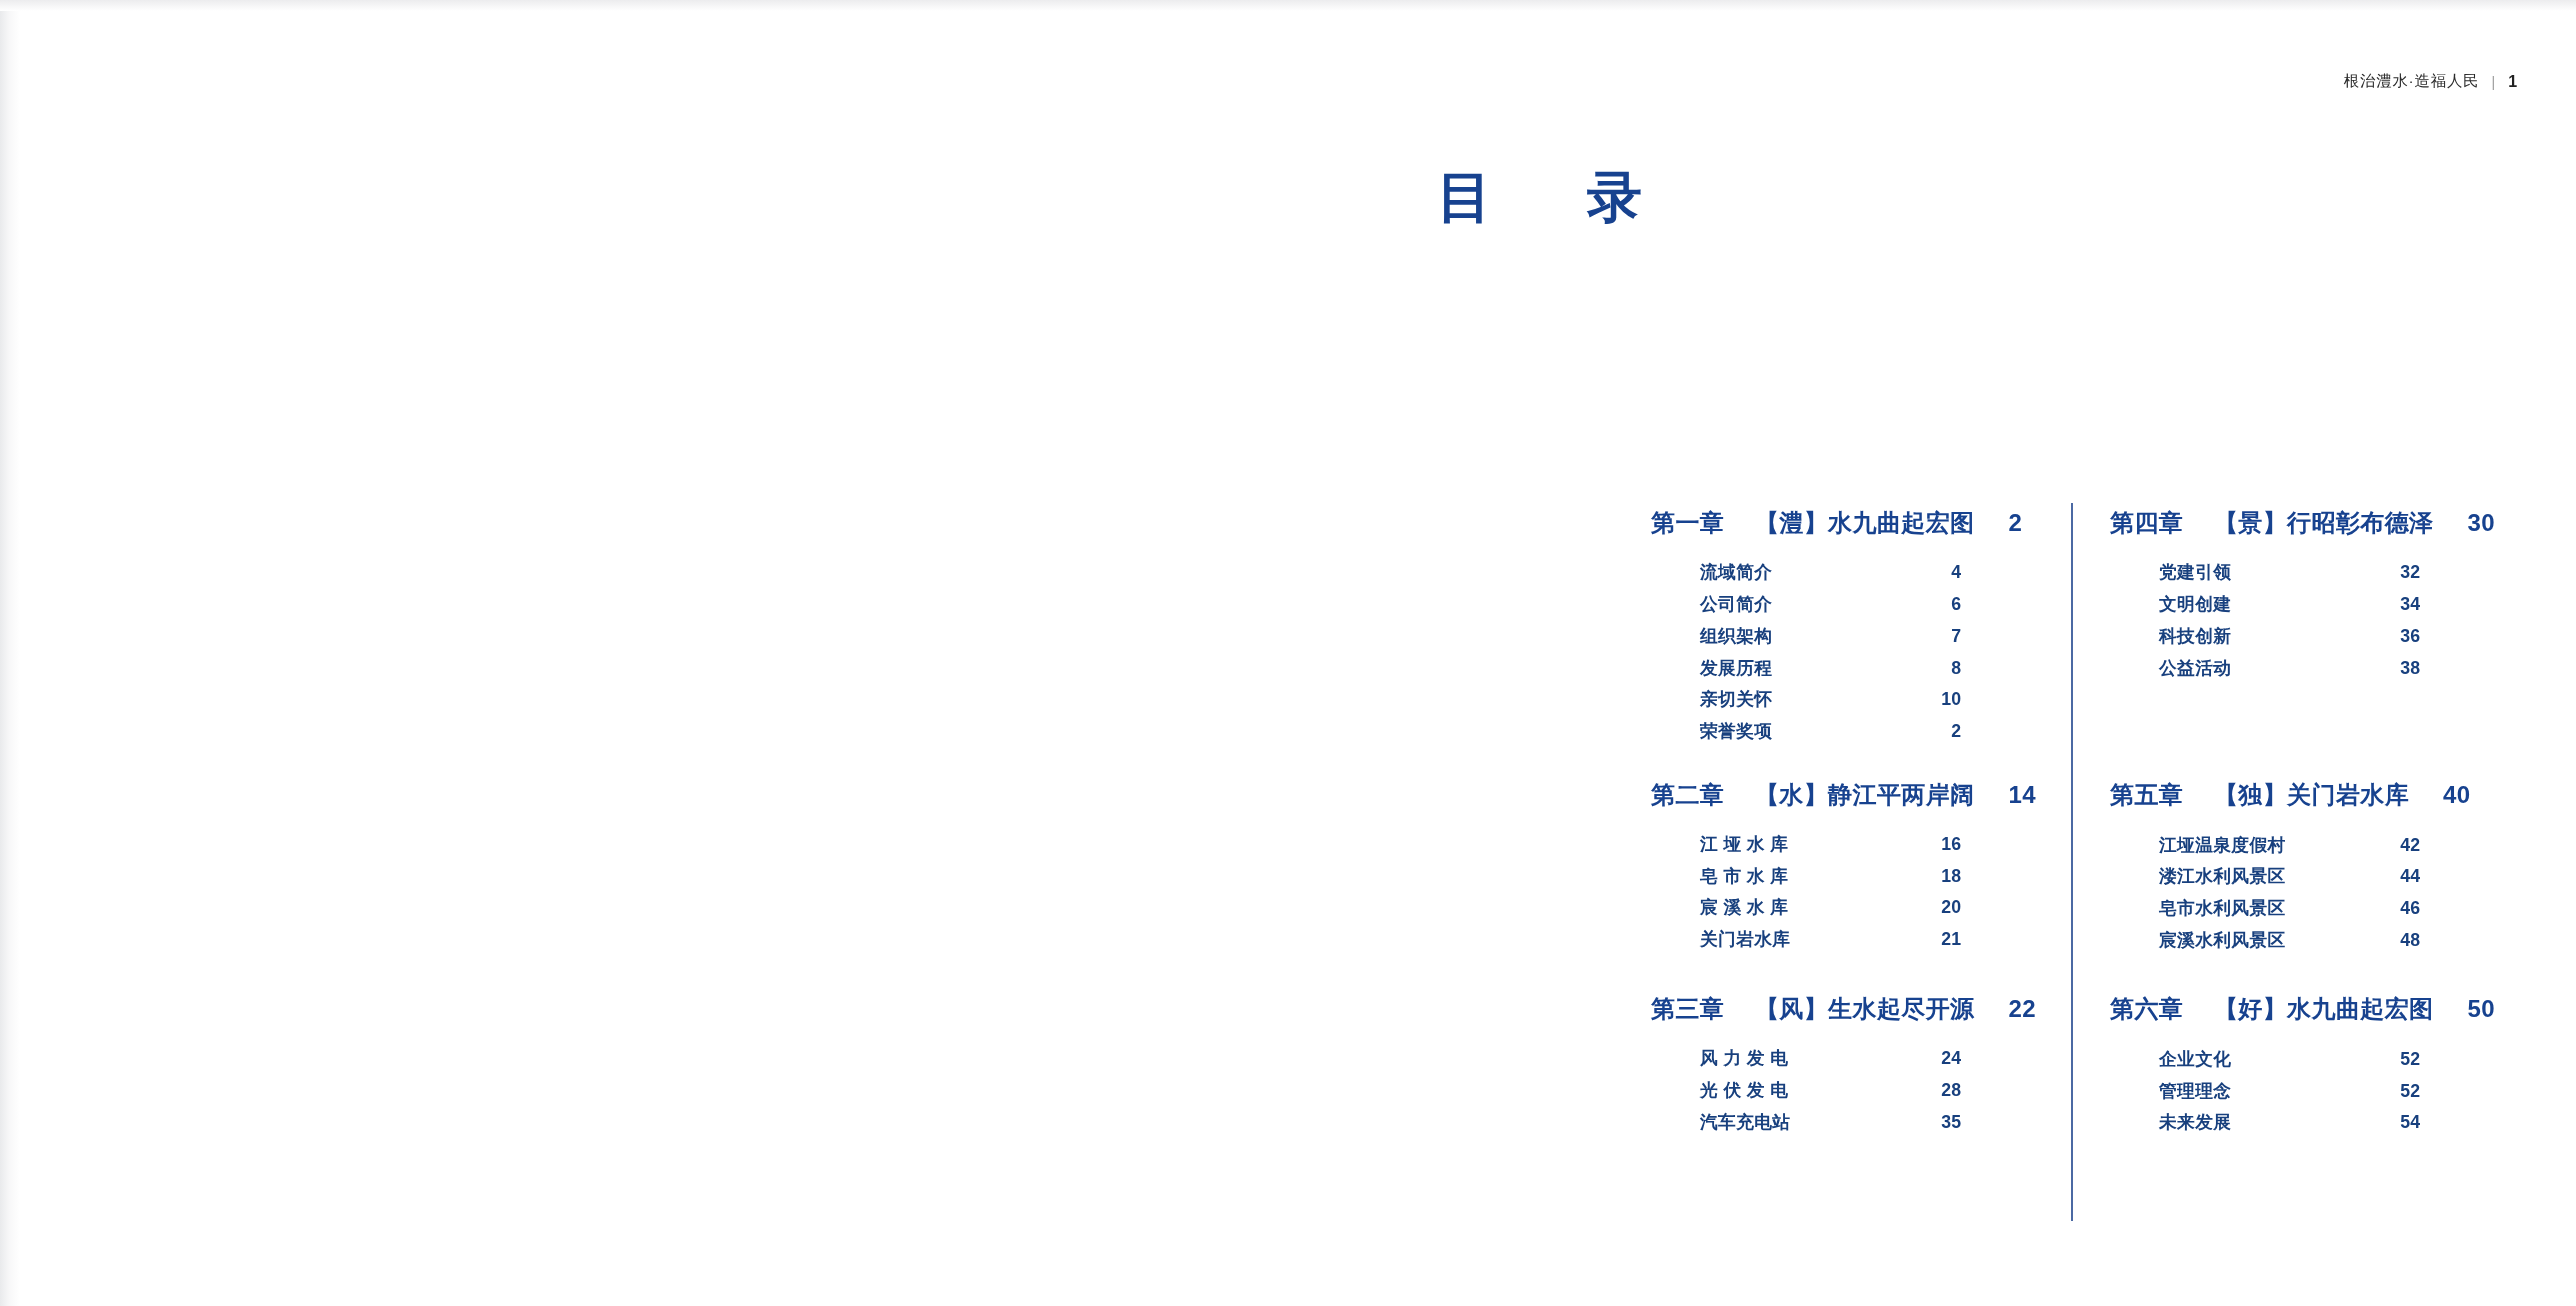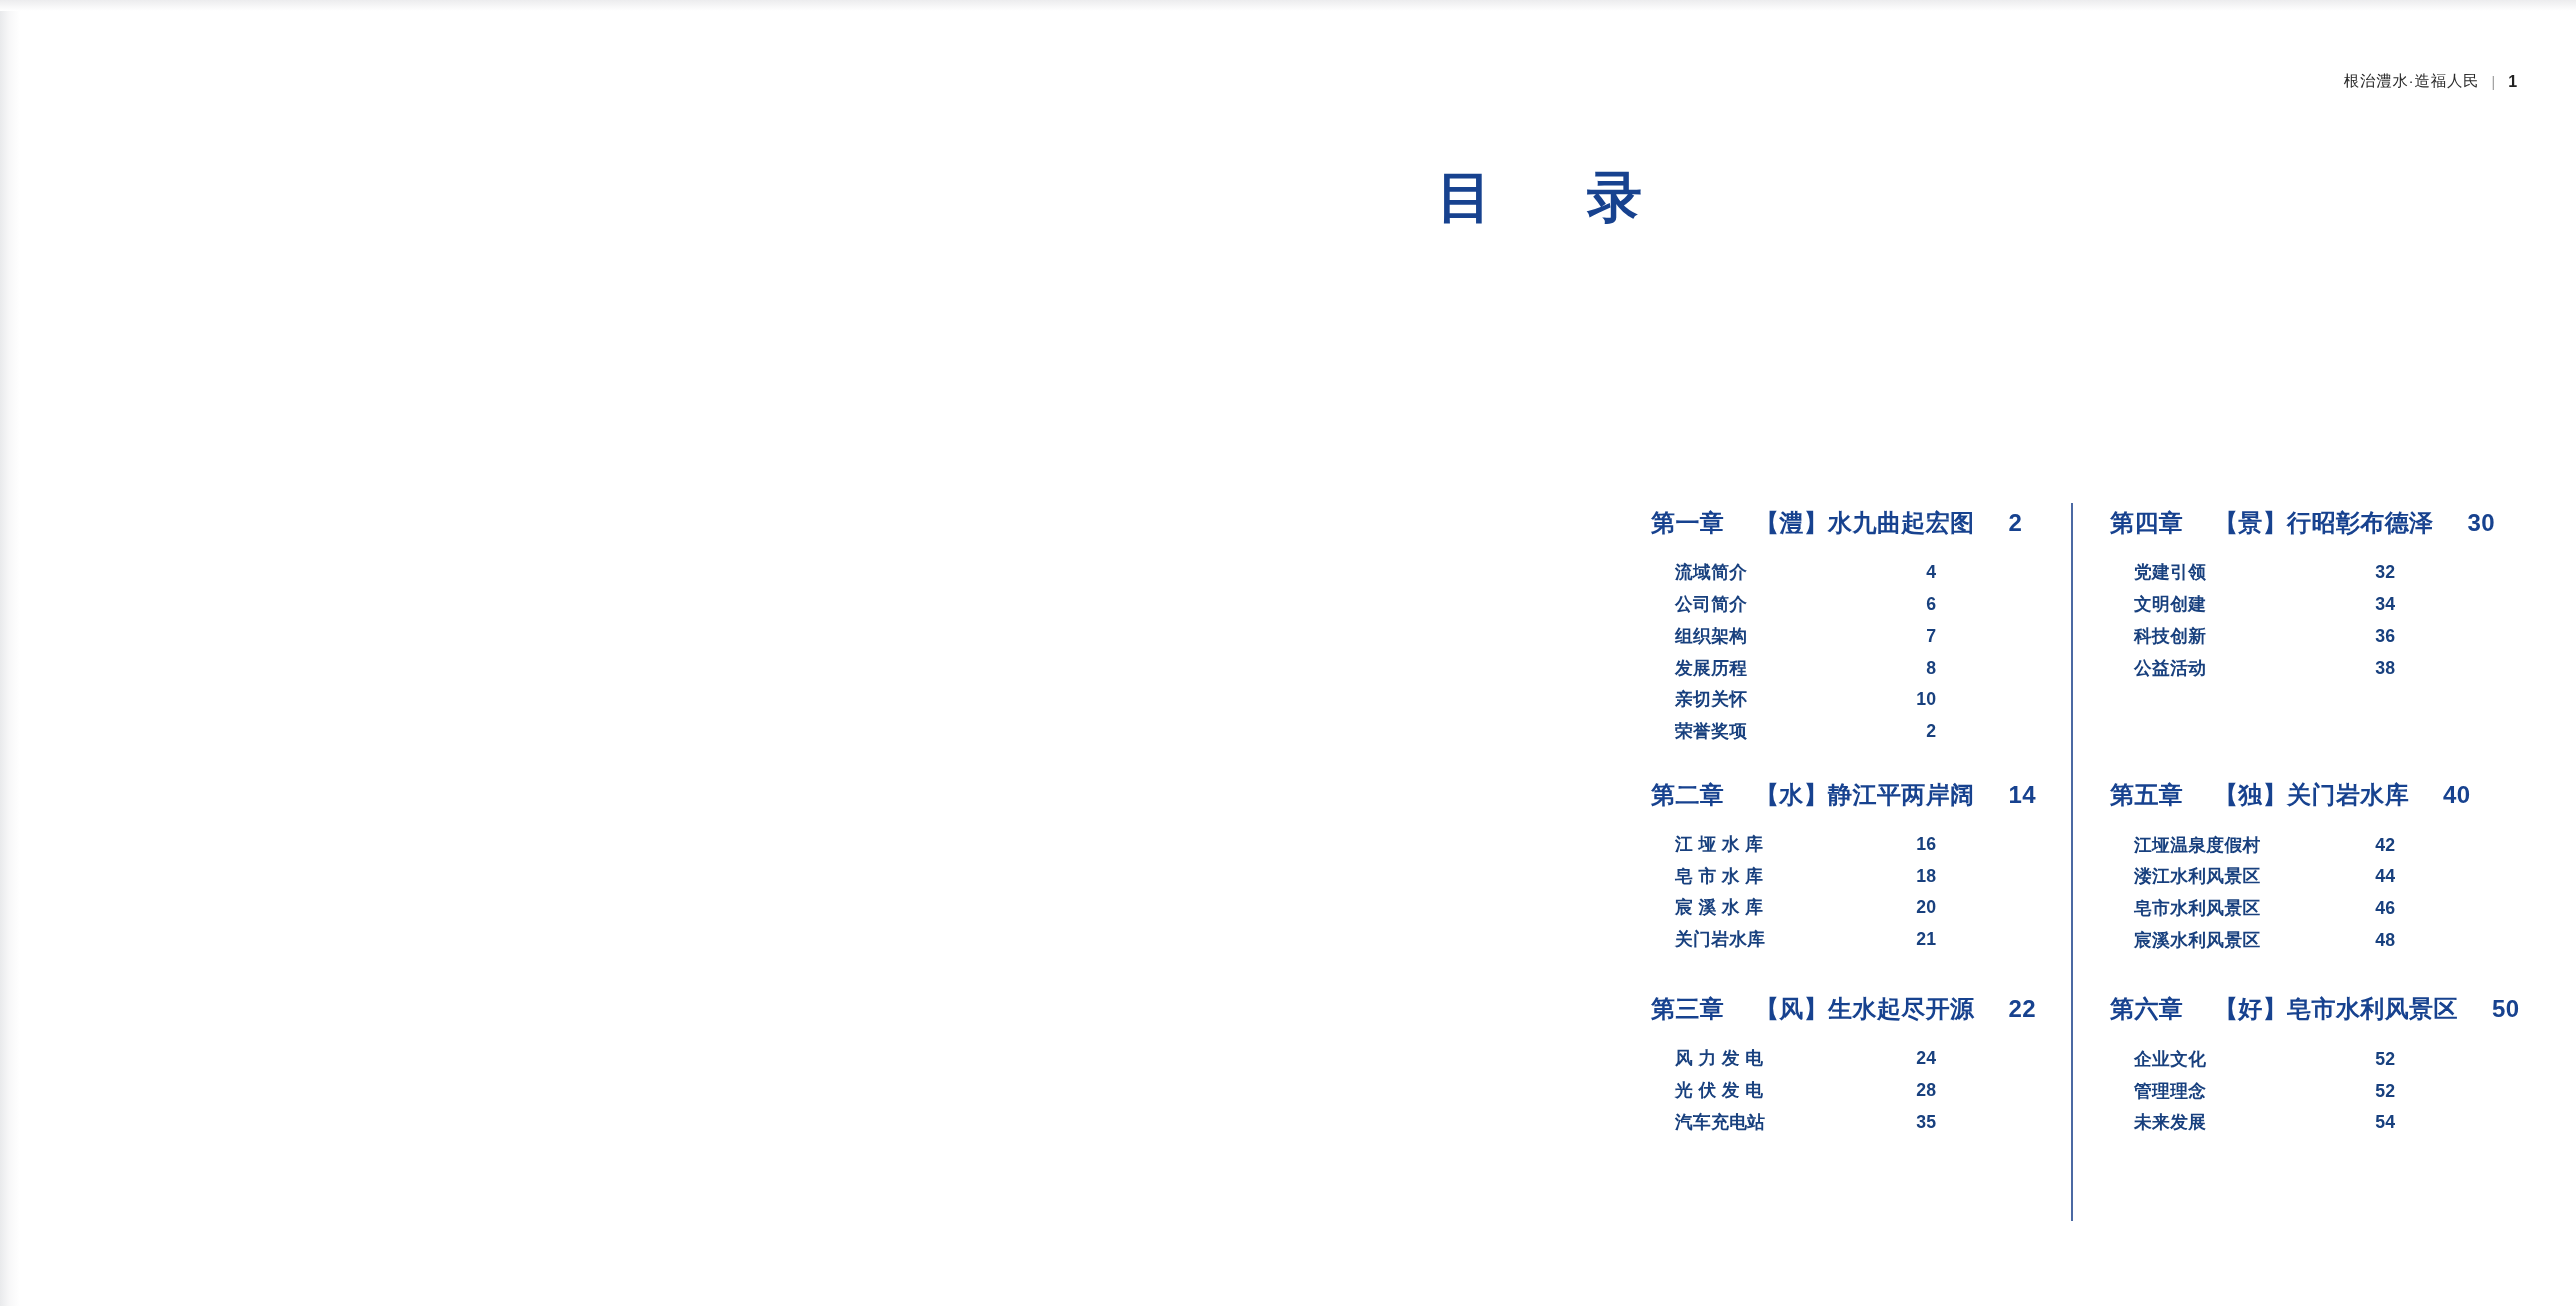--- a/index.html
+++ b/index.html
@@ -131,21 +131,21 @@
   }
   .chapter-head .ch-name {
     flex: 0 0 auto;
   }
   .chapter-head .ch-page {
     margin-left: 14px;
     font-weight: 700;
   }
 
   .entries {
-    margin-left: 24px;
+    margin-left: 49px;
     width: 261px;
   }
   .entry {
     display: flex;
     justify-content: space-between;
     align-items: baseline;
     font-size: 17.7px;
     font-weight: 600;
     color: #18407e;
     line-height: 1;
@@ -324,21 +324,21 @@
           <div class="entry">
             <span class="label">宸溪水利风景区</span>
             <span class="pg">48</span>
           </div>
         </div>
       </div>
 
       <div class="chapter-block b3">
         <div class="chapter-head">
           <span class="ch-no">第六章</span>
-          <span class="ch-name">【好】皂市水利风景区</span>
+          <span class="ch-name">【好】水九曲起宏图</span>
           <span class="ch-page">50</span>
         </div>
         <div class="entries">
           <div class="entry">
             <span class="label">企业文化</span>
             <span class="pg">52</span>
           </div>
           <div class="entry">
             <span class="label">管理理念</span>
             <span class="pg">52</span>

